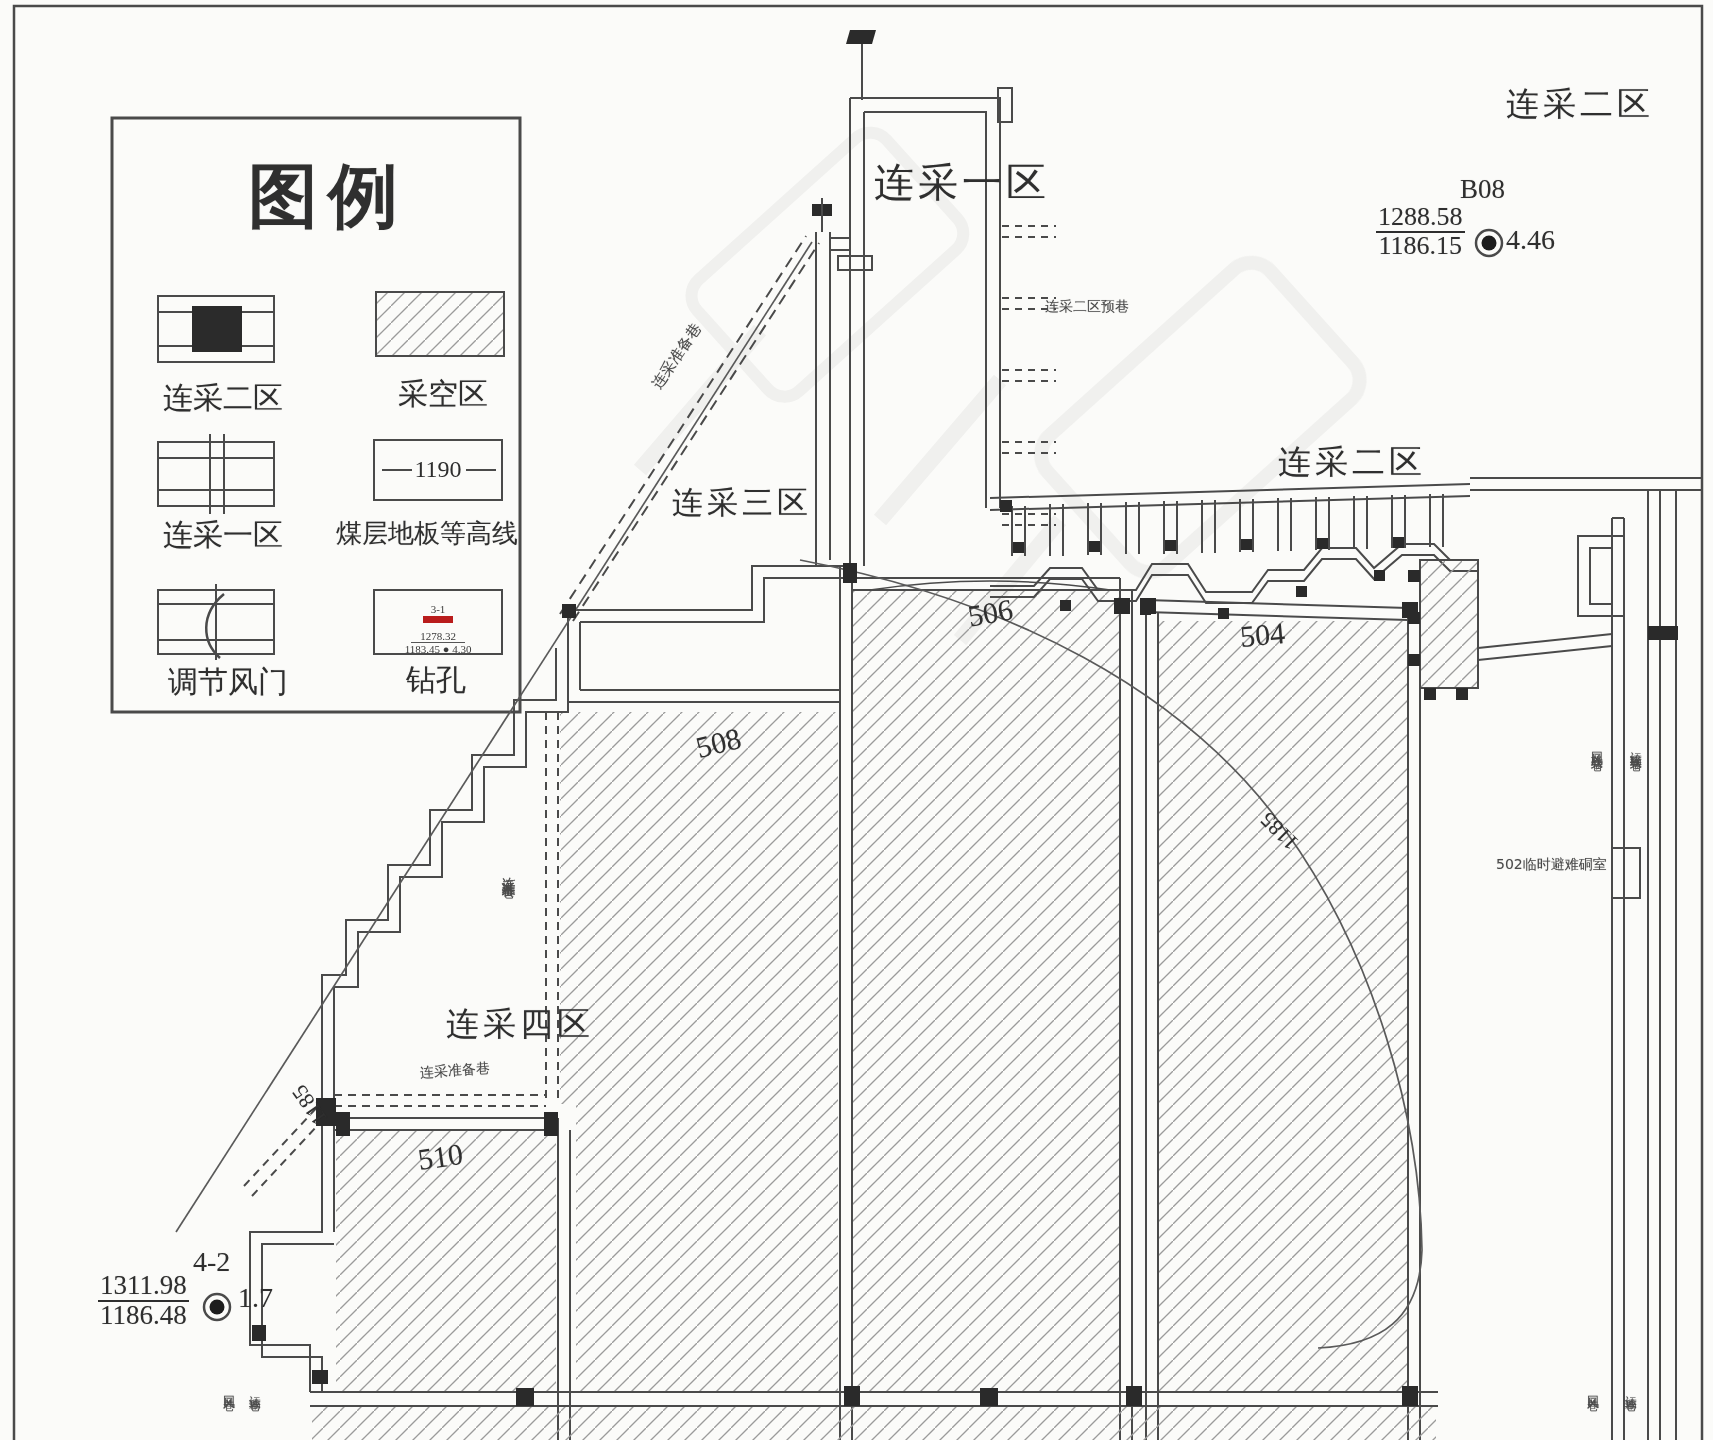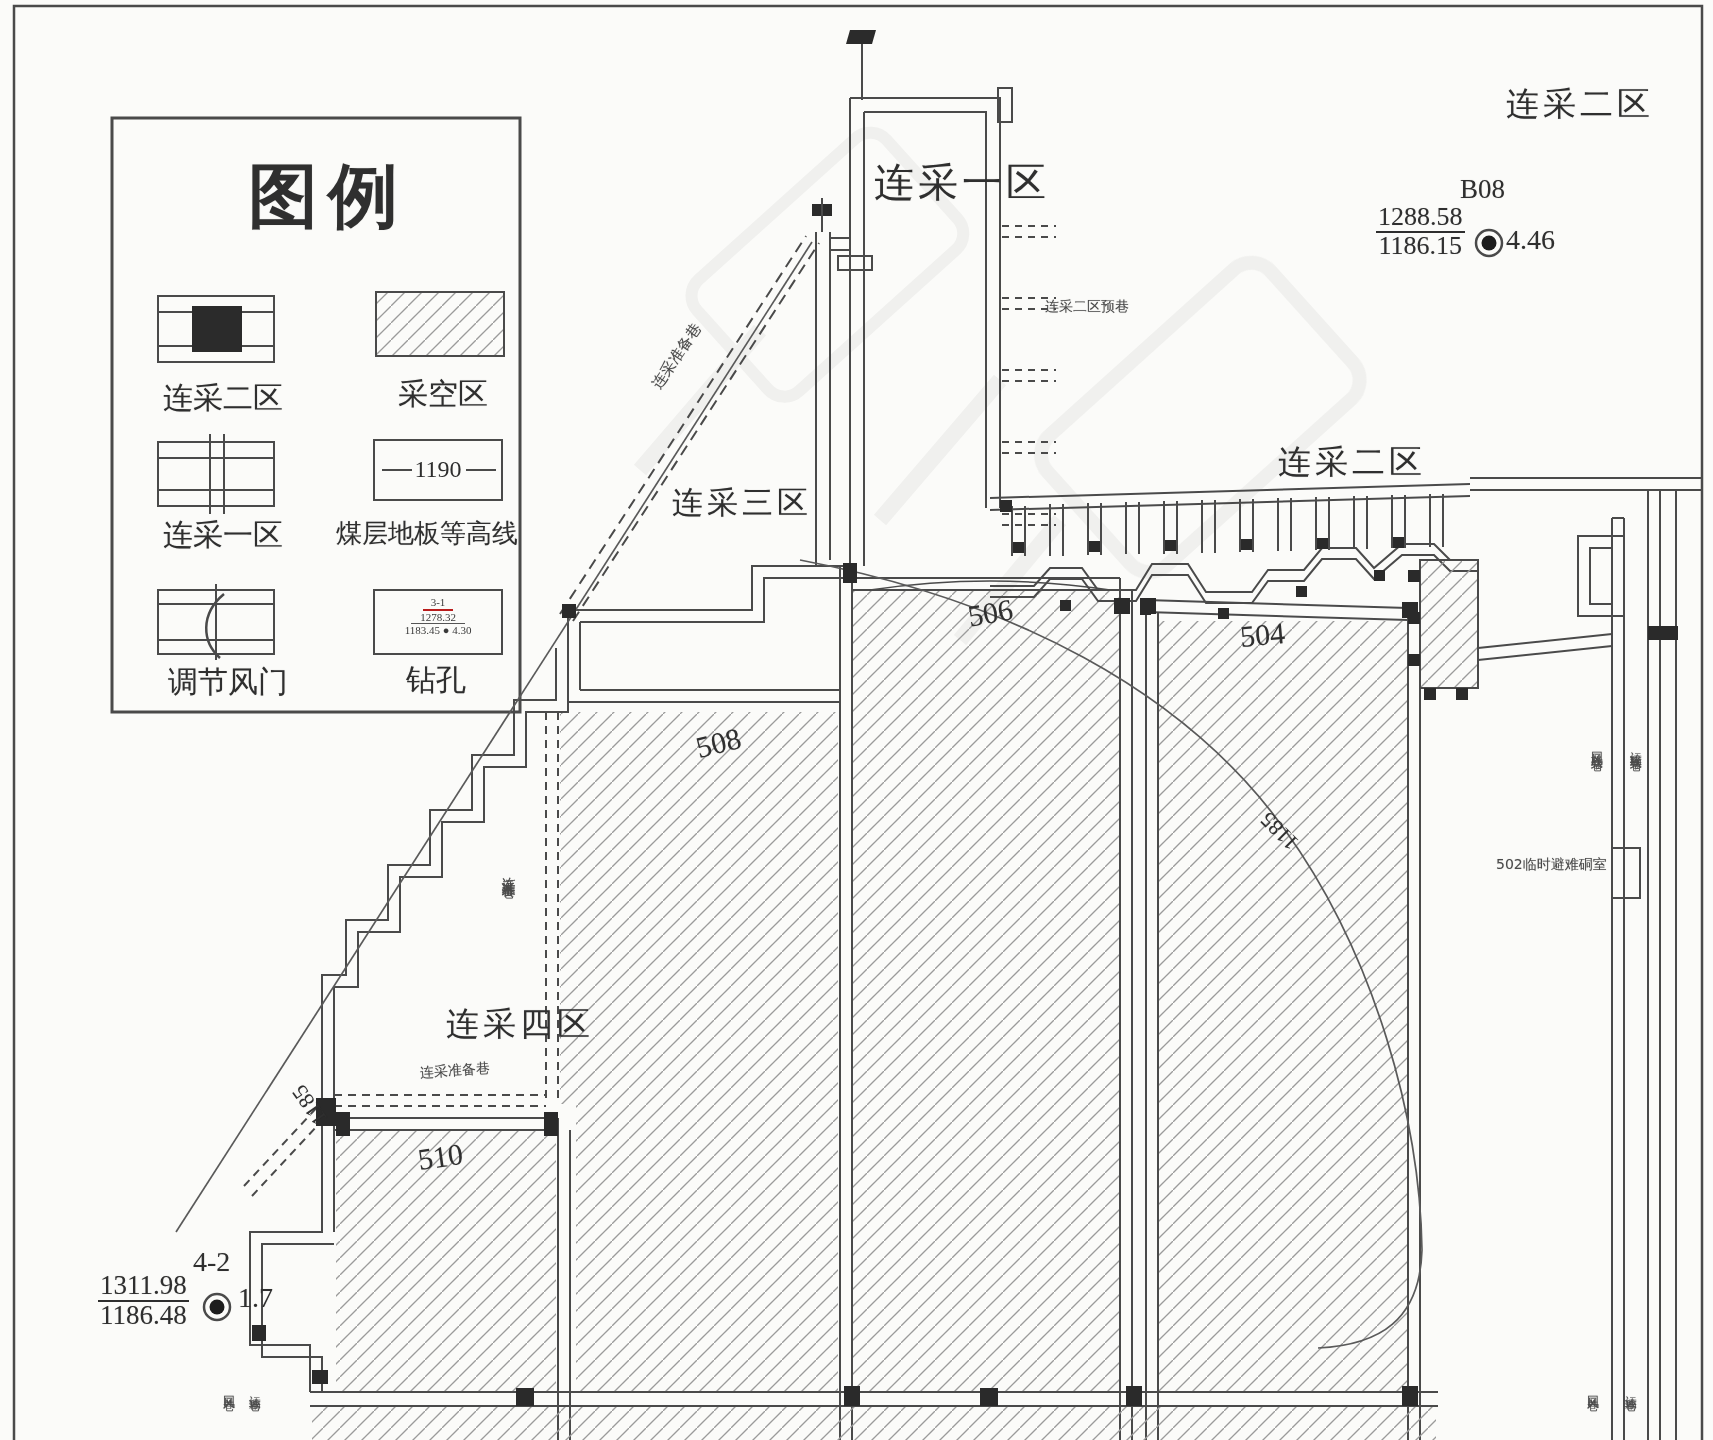--- a/index.html
+++ b/index.html
@@ -240,21 +240,21 @@
 
   <div class="lbl serif" style="left:248px;top:150px;font-size:70px;font-weight:bold;letter-spacing:10px;">图例</div>
   <div class="lbl" style="left:163px;top:378px;font-size:30px;">连采二区</div>
   <div class="lbl" style="left:398px;top:374px;font-size:30px;">采空区</div>
   <div class="lbl" style="left:163px;top:515px;font-size:30px;">连采一区</div>
   <div class="lbl" style="left:336px;top:516px;font-size:26px;">煤层地板等高线</div>
   <div class="lbl" style="left:168px;top:662px;font-size:30px;">调节风门</div>
   <div class="lbl" style="left:406px;top:660px;font-size:30px;">钻孔</div>
   <div class="legend-sym-text" style="left:374px;top:456px;width:128px;font-size:24px;">1190</div>
   <div class="bh-leg" style="left:376px;top:596px;width:124px;font-size:11px;">
-    <span style="display:block;border-bottom:2px solid #b91c1c;width:30px;margin:0 auto;">3-1</span>
+    <span style="display:block;border-bottom:7px solid #b91c1c;width:30px;margin:7px auto;">3-1</span>
     <span style="display:block;border-bottom:1px solid #555;width:54px;margin:0 auto;">1278.32</span>
     <span>1183.45</span>&nbsp;●&nbsp;<span>4.30</span>
   </div>
 
   <div class="lbl zone" style="left:874px;top:155px;font-size:40px;">连采一区</div>
   <div class="lbl zone" style="left:1506px;top:82px;">连采二区</div>
   <div class="lbl zone" style="left:1278px;top:440px;">连采二区</div>
   <div class="lbl zone" style="left:672px;top:482px;font-size:31px;">连采三区</div>
   <div class="lbl zone" style="left:446px;top:1002px;">连采四区</div>
 

